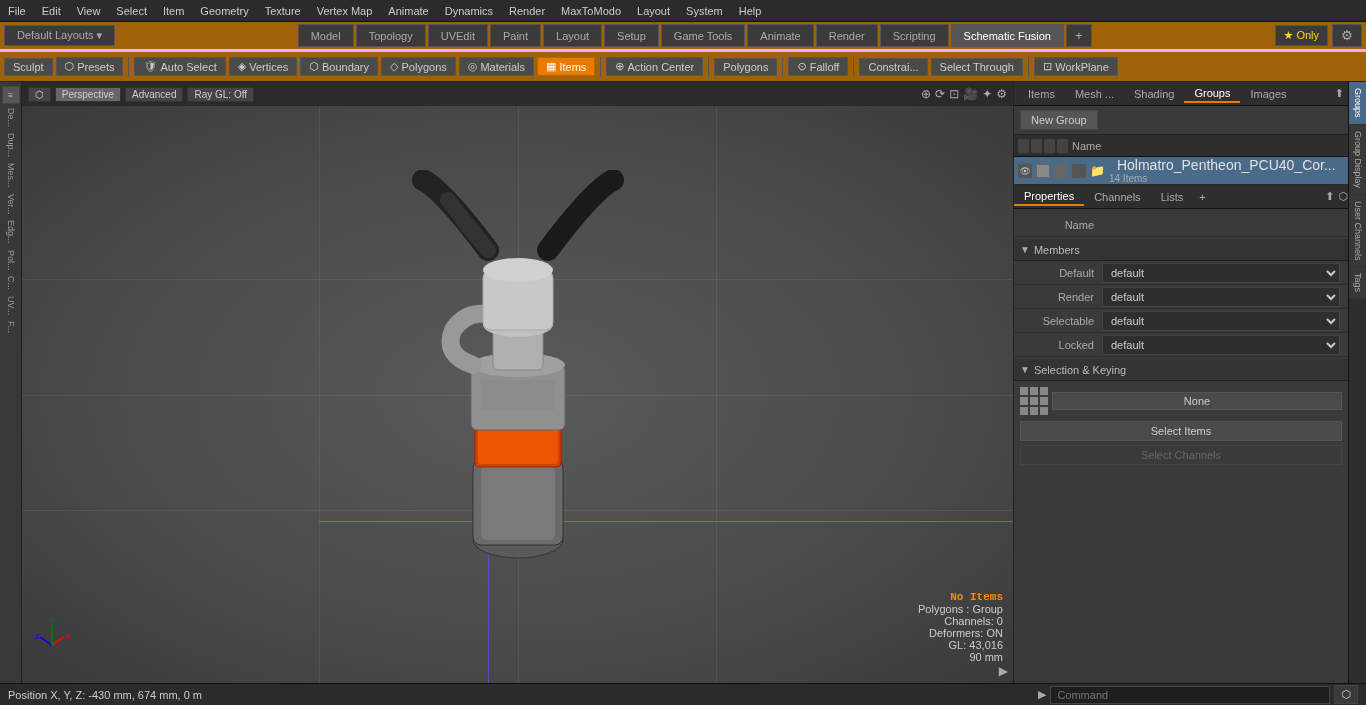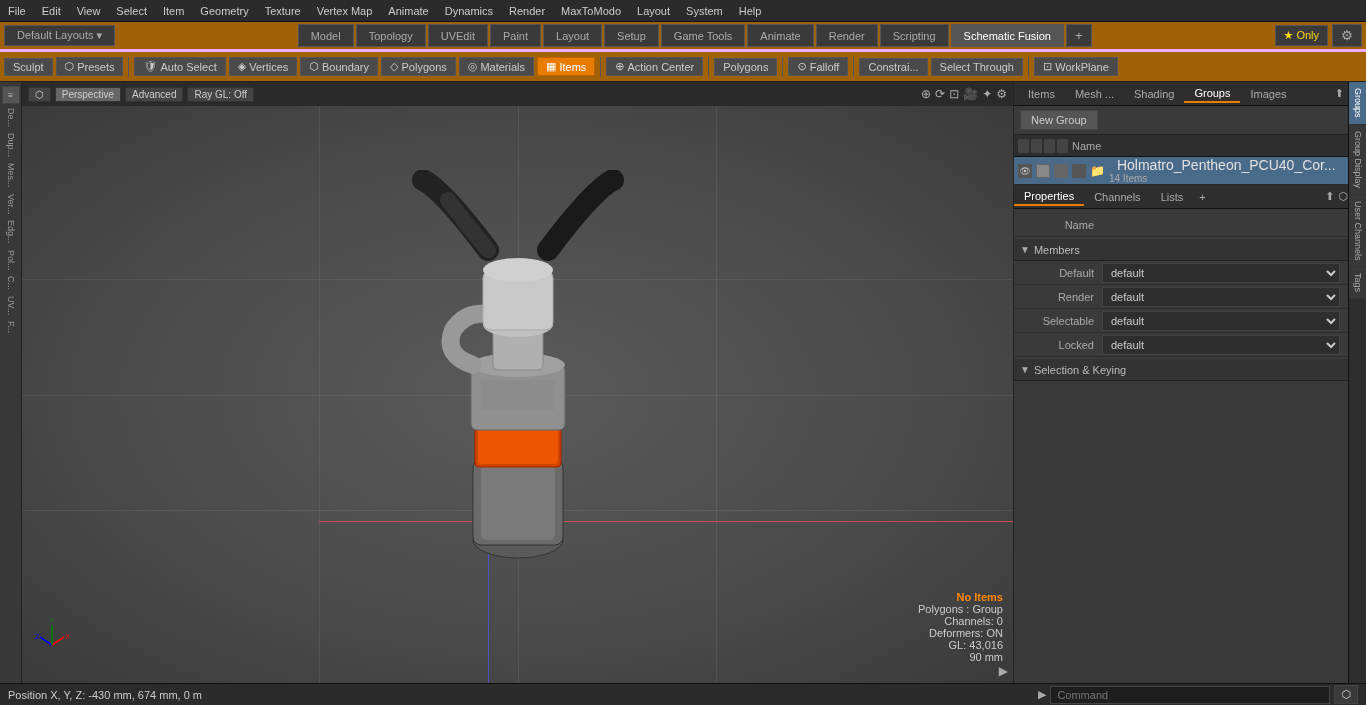--- a/index.html
+++ b/index.html
@@ -45,21 +45,21 @@
     #canvas-area { position: absolute; top: 24px; left: 0; right: 0; bottom: 0; background: radial-gradient(ellipse at center, #5a5a5a 0%, #4a4a4a 60%, #3a3a3a 100%); }
 
     
     .grid-line-h { position: absolute; background: rgba(255,255,255,0.07); height: 1px; left: 0; right: 0; }
     .grid-line-v { position: absolute; background: rgba(255,255,255,0.07); width: 1px; top: 0; bottom: 0; }
     .axis-red { position: absolute; background: rgba(255,80,80,0.7); height: 1px; }
     .axis-blue { position: absolute; background: rgba(80,80,255,0.7); width: 1px; }
 
     
     #viewport-info { position: absolute; bottom: 20px; right: 10px; text-align: right; color: #ccc; font-size: 11px; }
-    .info-orange { color: #ff8800; font-weight: bold; }
+    .info-orange { color: #ff8800; font-weight: bold; font-family: Liberation Mono, monospace; }
 
     
     #axis-indicator { position: absolute; bottom: 30px; left: 10px; width: 40px; height: 40px; }
 
     
     #right-panel { width: 335px; background: #3a3a3a; border-left: 1px solid #222; display: flex; flex-direction: column; }
 
     
     #rp-tabs { display: flex; background: #2e2e2e; border-bottom: 1px solid #111; height: 24px; align-items: center; padding: 0 4px; }
     .rp-tab { padding: 2px 10px; color: #aaa; cursor: pointer; font-size: 11px; }
@@ -406,20 +406,38 @@
               <option>default</option>
             </select>
           </div>
         </div>
 
         <div class="section-header">
           <span class="section-arrow">▼</span>
           <span>Selection &amp; Keying</span>
         </div>
 
+        <div id="sel-keying">
+          <div class="sk-grid">
+            <div class="sk-dot-grid">
+              <div class="sk-dot"></div>
+              <div class="sk-dot"></div>
+              <div class="sk-dot"></div>
+              <div class="sk-dot"></div>
+              <div class="sk-dot"></div>
+              <div class="sk-dot"></div>
+              <div class="sk-dot"></div>
+              <div class="sk-dot"></div>
+              <div class="sk-dot"></div>
+            </div>
+            <button class="sk-none-btn">None</button>
+          </div>
+          <button class="sk-action-btn">Select Items</button>
+          <button class="sk-action-btn disabled">Select Channels</button>
+        </div>
       </div>
     </div>
   </div>
 
   <div id="right-sidebar">
     <div class="rs-tab active">Groups</div>
     <div class="rs-tab">Group Display</div>
     <div class="rs-tab">User Channels</div>
     <div class="rs-tab">Tags</div>
   </div>

